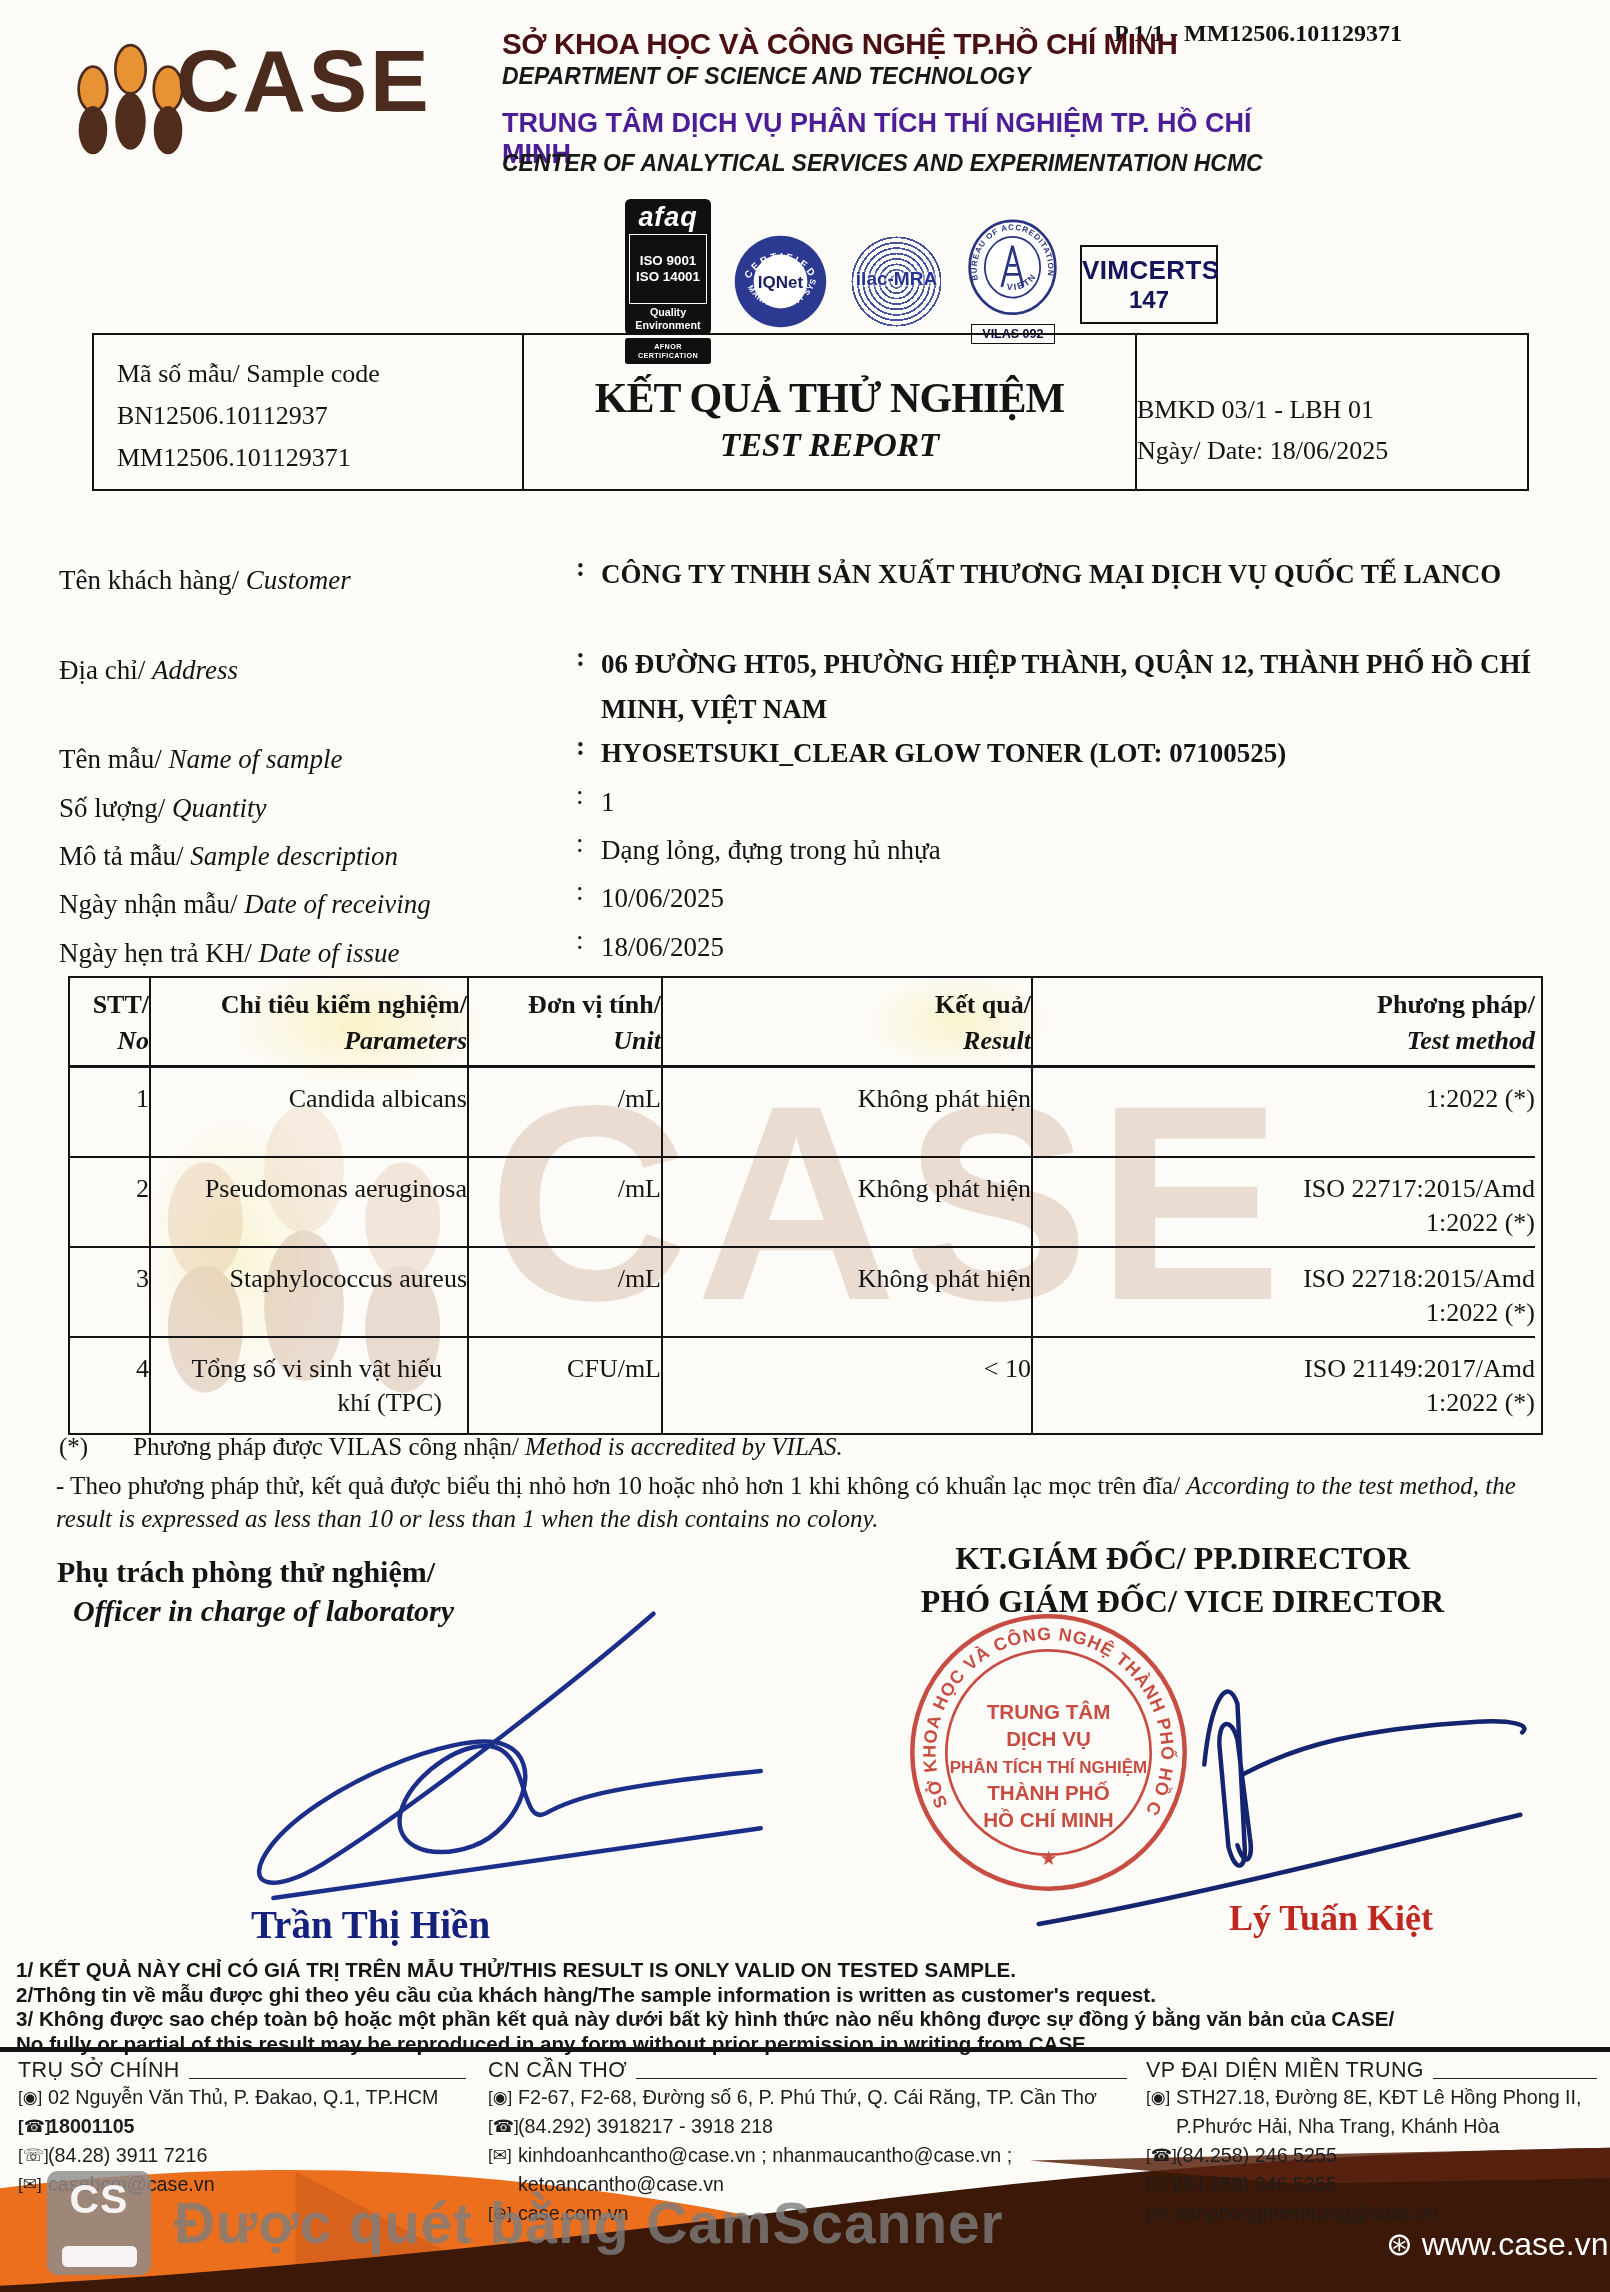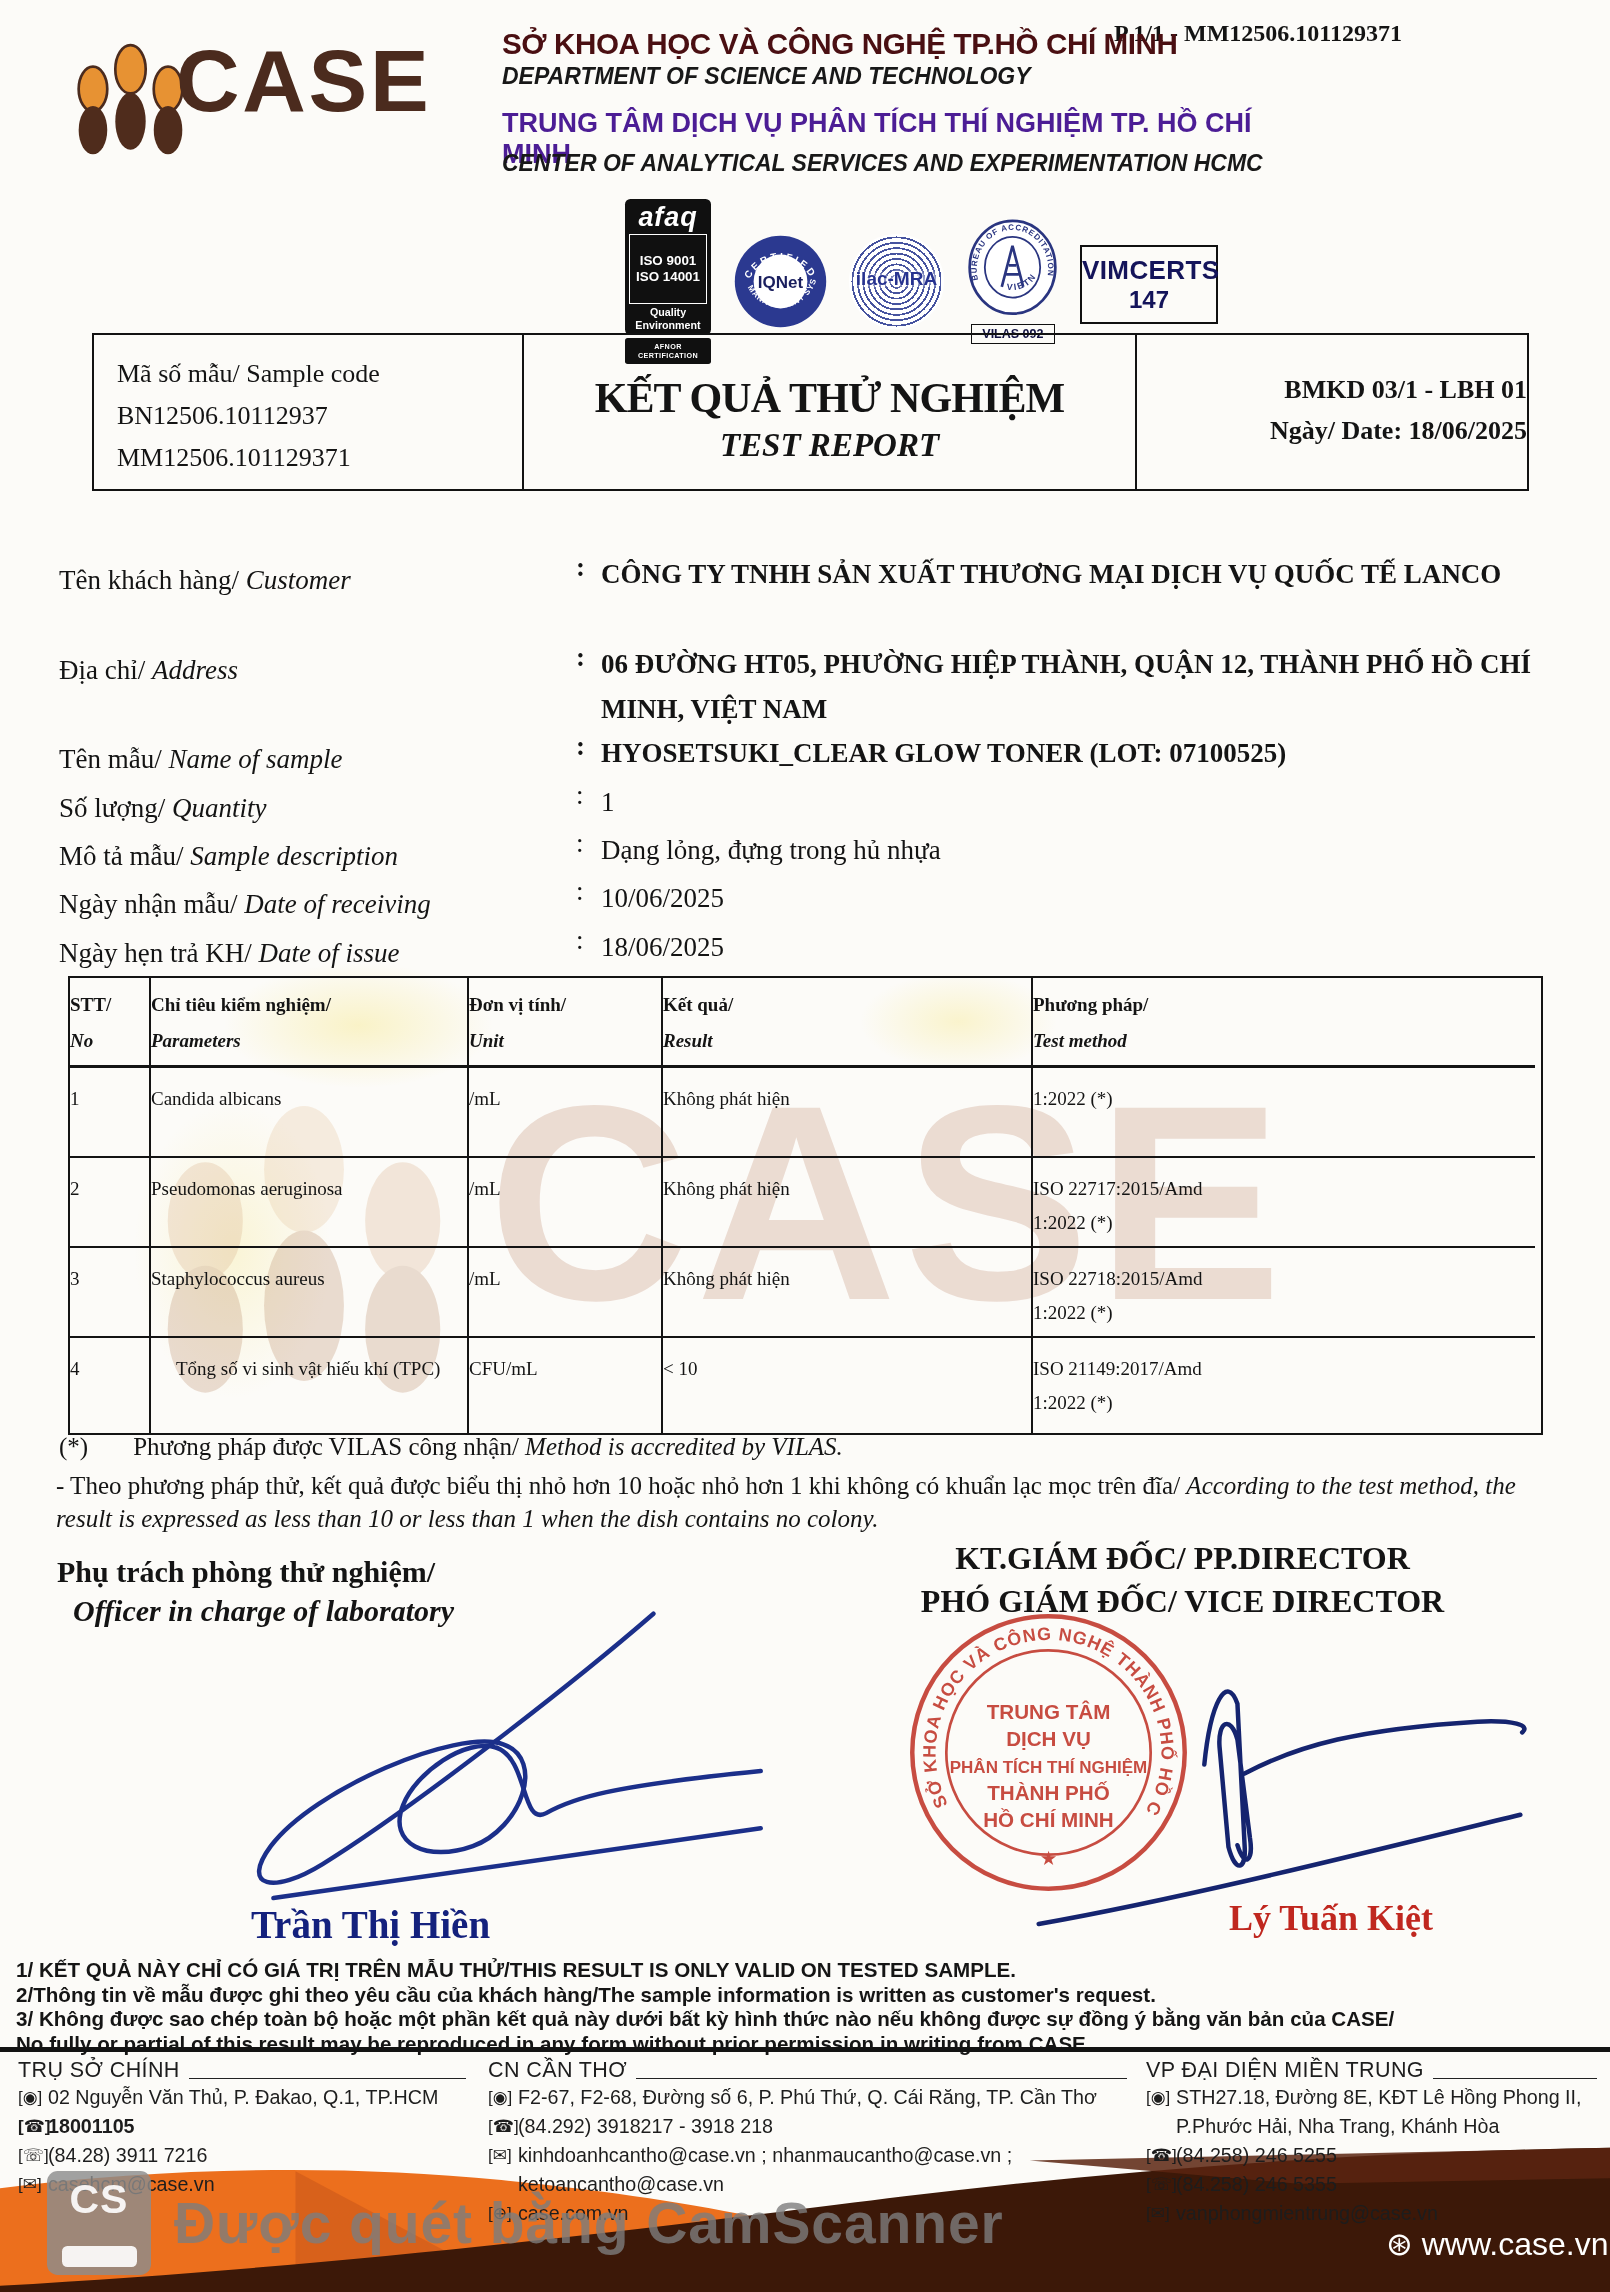--- a/index.html
+++ b/index.html
@@ -34,40 +34,40 @@
              color:#273390;text-shadow:0 0 3.6px #fff,0 0 5.4px #fff;}
   .vimcerts{width:134px;height:75px;border:2.7px solid #101010;margin-top:7.2px;text-align:center;color:#14145a;}
   .vimcerts .l1{font-size:26px;font-weight:bold;margin-top:7.2px;letter-spacing:0.4px;}
   .vimcerts .l2{font-size:24px;font-weight:bold;}
   .vilasbox{border:1.8px solid #101010;margin-top:2.7px;text-align:center;font-size:12.5px;font-weight:bold;color:#101040;padding:1.8px 0;width:82px;}
 
   
   .rep{left:92px;top:333px;width:1433px;height:154px;border:2.7px solid #121212;display:flex;background:transparent;}
   .rep .c1{width:405px;border-right:2.7px solid #121212;padding:18px 0 0 23px;font-size:26px;line-height:42px;}
   .rep .c2{width:611px;border-right:2.7px solid #121212;text-align:center;}
-  .rep .c3{flex:1;padding-top:34px;text-align:right;font-size:26px;font-weight:bold;line-height:41px;}
+  .rep .c3{flex:1;padding-top:54px;text-align:left;font-size:26px;font-weight:normal;line-height:41px;}
   .rep .title{font-size:42px;font-weight:900;letter-spacing:-0.9px;margin-top:39px;}
   .rep .sub{font-size:33px;font-weight:bold;font-style:italic;margin-top:5.4px;}
 
   
   .info{left:59px;top:545px;width:1522px;}
   .irow{position:absolute;left:0;font-size:27px;}
   .irow .lbl{position:absolute;left:0;top:0;width:502px;margin-top:13px;}
   .irow .val{position:absolute;left:517px;top:0;display:flex;}
   .irow .colon{width:25px;}
   .irow .vtext{width:939px;line-height:45px;}
   .vbold .vtext,.vbold .colon{font-weight:bold;}
 
   
   .wm-case{left:488px;top:1043px;font-size:278px;font-weight:900;letter-spacing:7.2px;
            color:rgba(176,108,78,0.22);font-family:"Liberation Sans","DejaVu Sans",sans-serif;z-index:0;}
   .blob{position:absolute;border-radius:50%;z-index:0;}
   .rtable{left:68px;top:976px;width:1471px;border:2.7px solid #141414;display:grid;
           grid-template-columns:81px 318px 194px 370px 502px;grid-template-rows:90px 90px 90px 90px 95px;z-index:2;}
-  .cell{border-right:2.7px solid #141414;border-bottom:2.7px solid #141414;text-align:left;font-size:19px;}
+  .cell{border-right:2.7px solid #141414;border-bottom:2.7px solid #141414;text-align:right;font-size:26px;}
   .cell.last{border-right:none;}
   .cell.bot{border-bottom:none;}
   .hcell{border-bottom-width:3.6px;padding-top:9px;line-height:36px;}
   .hcell .vi{font-weight:bold;}
   .hcell .en{font-weight:bold;font-style:italic;}
   .bcell{padding-top:14.3px;line-height:34px;}
   .pcell{padding:14.3px 25px 0;}
 
   
   .fn-star{left:59px;top:1433px;font-size:25px;}

